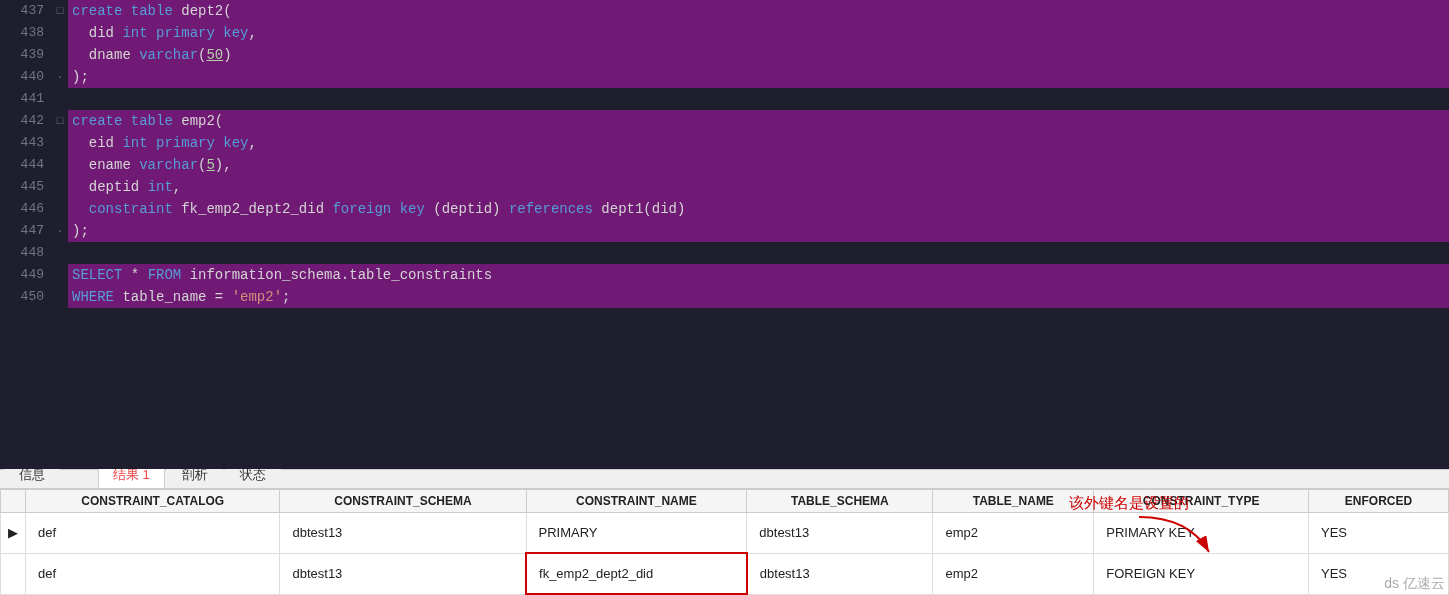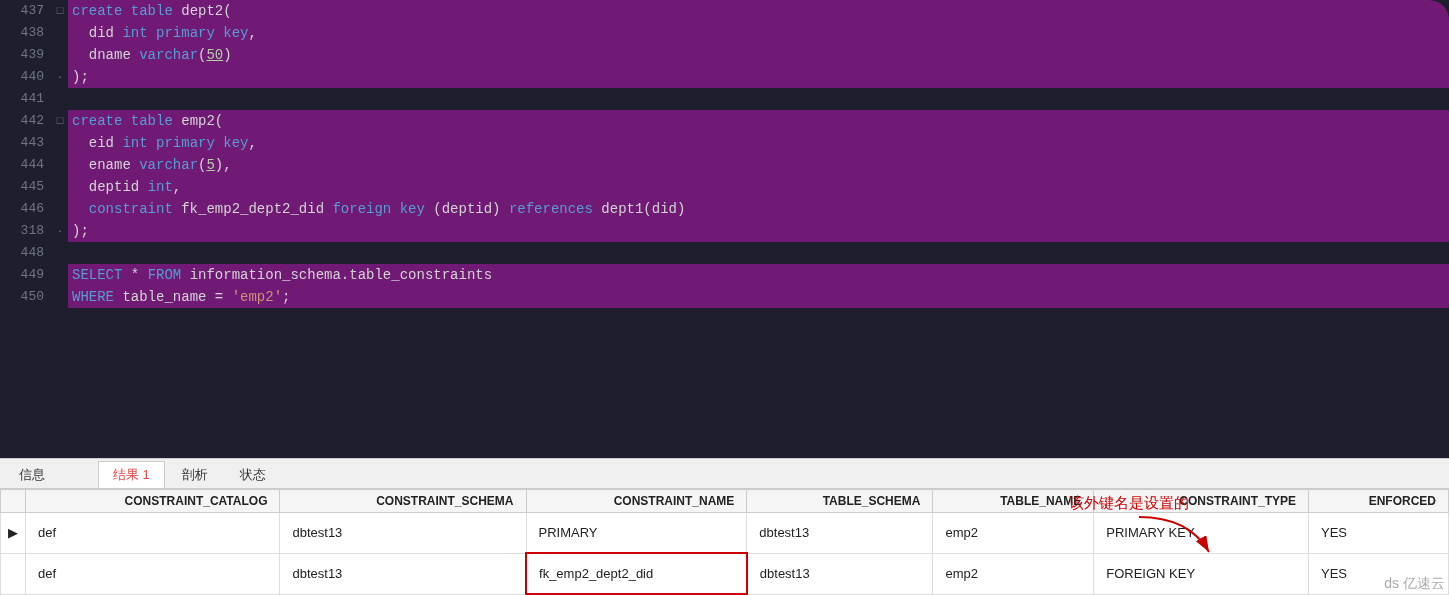--- a/index.html
+++ b/index.html
@@ -12,21 +12,20 @@
       display: flex;
       flex-direction: column;
     }
 
     
     .code-editor {
       background: #1e1e2e;
       flex: 1;
       overflow: hidden;
       position: relative;
-      border-radius: 20px;
     }
 
     .code-lines {
       display: flex;
       flex-direction: column;
       padding: 0;
     }
 
     .code-line {
       display: flex;
@@ -86,21 +85,21 @@
       background: #fff;
       border-top: 1px solid #ccc;
     }
 
     
     .tab-bar {
       display: flex;
       background: #f0f0f0;
       border-bottom: 1px solid #ccc;
       padding: 0 4px;
-      height: 30px;
+      height: 19px;
       align-items: flex-end;
     }
 
     .tab {
       padding: 4px 14px;
       font-size: 13px;
       font-family: 'Microsoft YaHei', sans-serif;
       color: #333;
       cursor: pointer;
       border: 1px solid transparent;
@@ -129,21 +128,21 @@
       font-family: Arial, sans-serif;
       width: 100%;
       min-width: 900px;
     }
 
     .result-table th {
       background: #f5f5f5;
       border: 1px solid #ccc;
       padding: 4px 12px;
       font-weight: bold;
-      text-align: right;
+      text-align: center;
       color: #222;
       font-size: 12px;
       white-space: nowrap;
     }
 
     .result-table td {
       border: 1px solid #ddd;
       padding: 12px 12px;
       color: #222;
       white-space: nowrap;
@@ -239,21 +238,21 @@
         <div class="line-number">445</div>
         <div class="line-fold"></div>
         <div class="line-content selected"><span class="plain">  deptid </span><span class="kw">int</span><span class="plain">,</span></div>
       </div>
       <div class="code-line">
         <div class="line-number">446</div>
         <div class="line-fold"></div>
         <div class="line-content selected"><span class="kw">  constraint </span><span class="plain">fk_emp2_dept2_did </span><span class="kw">foreign </span><span class="kw">key </span><span class="plain">(deptid) </span><span class="kw">references </span><span class="plain">dept1(did)</span></div>
       </div>
       <div class="code-line">
-        <div class="line-number">318</div>
+        <div class="line-number">447</div>
         <div class="line-fold">·</div>
         <div class="line-content selected"><span class="plain">);</span></div>
       </div>
       <div class="code-line">
         <div class="line-number">448</div>
         <div class="line-fold"></div>
         <div class="line-content"></div>
       </div>
       <div class="code-line">
         <div class="line-number">449</div>

